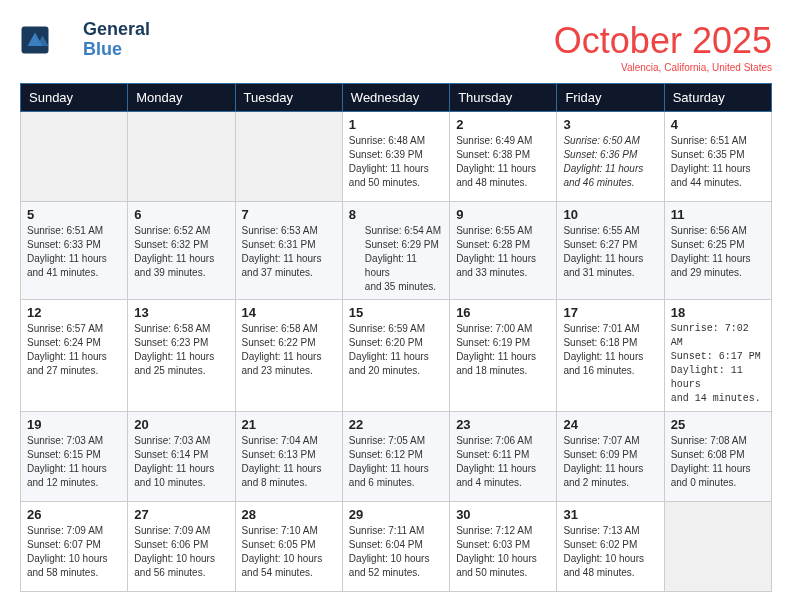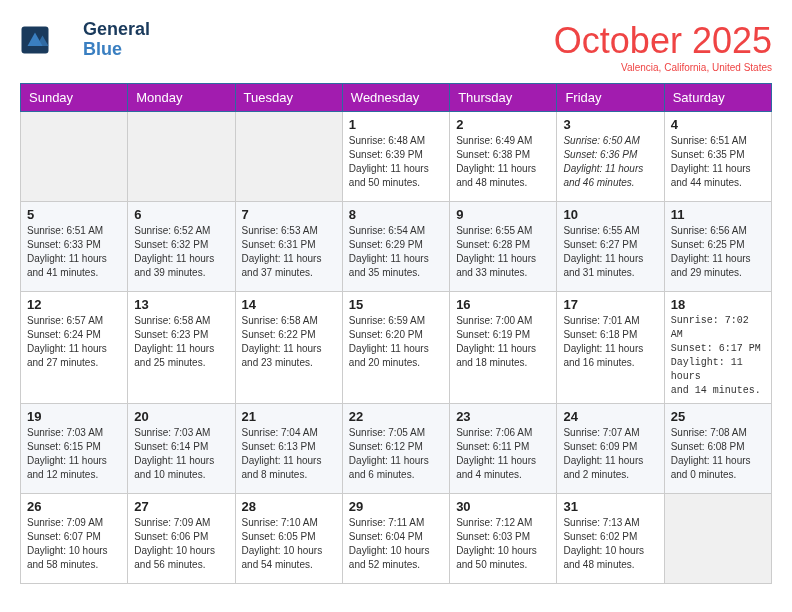--- a/index.html
+++ b/index.html
@@ -44,21 +44,21 @@
     .subtitle {
       font-size: 10px;
       color: #ef4444;
     }
     .calendar {
       width: 100%;
       border-collapse: collapse;
       border: 1px solid #ccc;
     }
     .calendar th {
-      background-color: #a21caf;
+      background-color: #0f172a;
       color: #fff;
       text-align: left;
       padding: 6px 8px;
       font-size: 13px;
       font-weight: normal;
       border: 1px solid #2d6aa0;
     }
     .calendar td {
       vertical-align: top;
       border: 1px solid #ccc;
@@ -167,21 +167,21 @@
         </td>
         <td>
           <div class="day-number">7</div>
           <div class="day-info" style="white-space: pre-line;">Sunrise: 6:53 AM
 Sunset: 6:31 PM
 Daylight: 11 hours
 and 37 minutes.</div>
         </td>
         <td>
           <div class="day-number">8</div>
-          <div class="day-info" style="white-space: pre-line;">Sunrise: 6:54 AM
+          <div class="day-info" style="white-space: pre-line; margin-left: 16px;">Sunrise: 6:54 AM
 Sunset: 6:29 PM
 Daylight: 11 hours
 and 35 minutes.</div>
         </td>
         <td>
           <div class="day-number">9</div>
           <div class="day-info" style="white-space: pre-line;">Sunrise: 6:55 AM
 Sunset: 6:28 PM
 Daylight: 11 hours
 and 33 minutes.</div>

